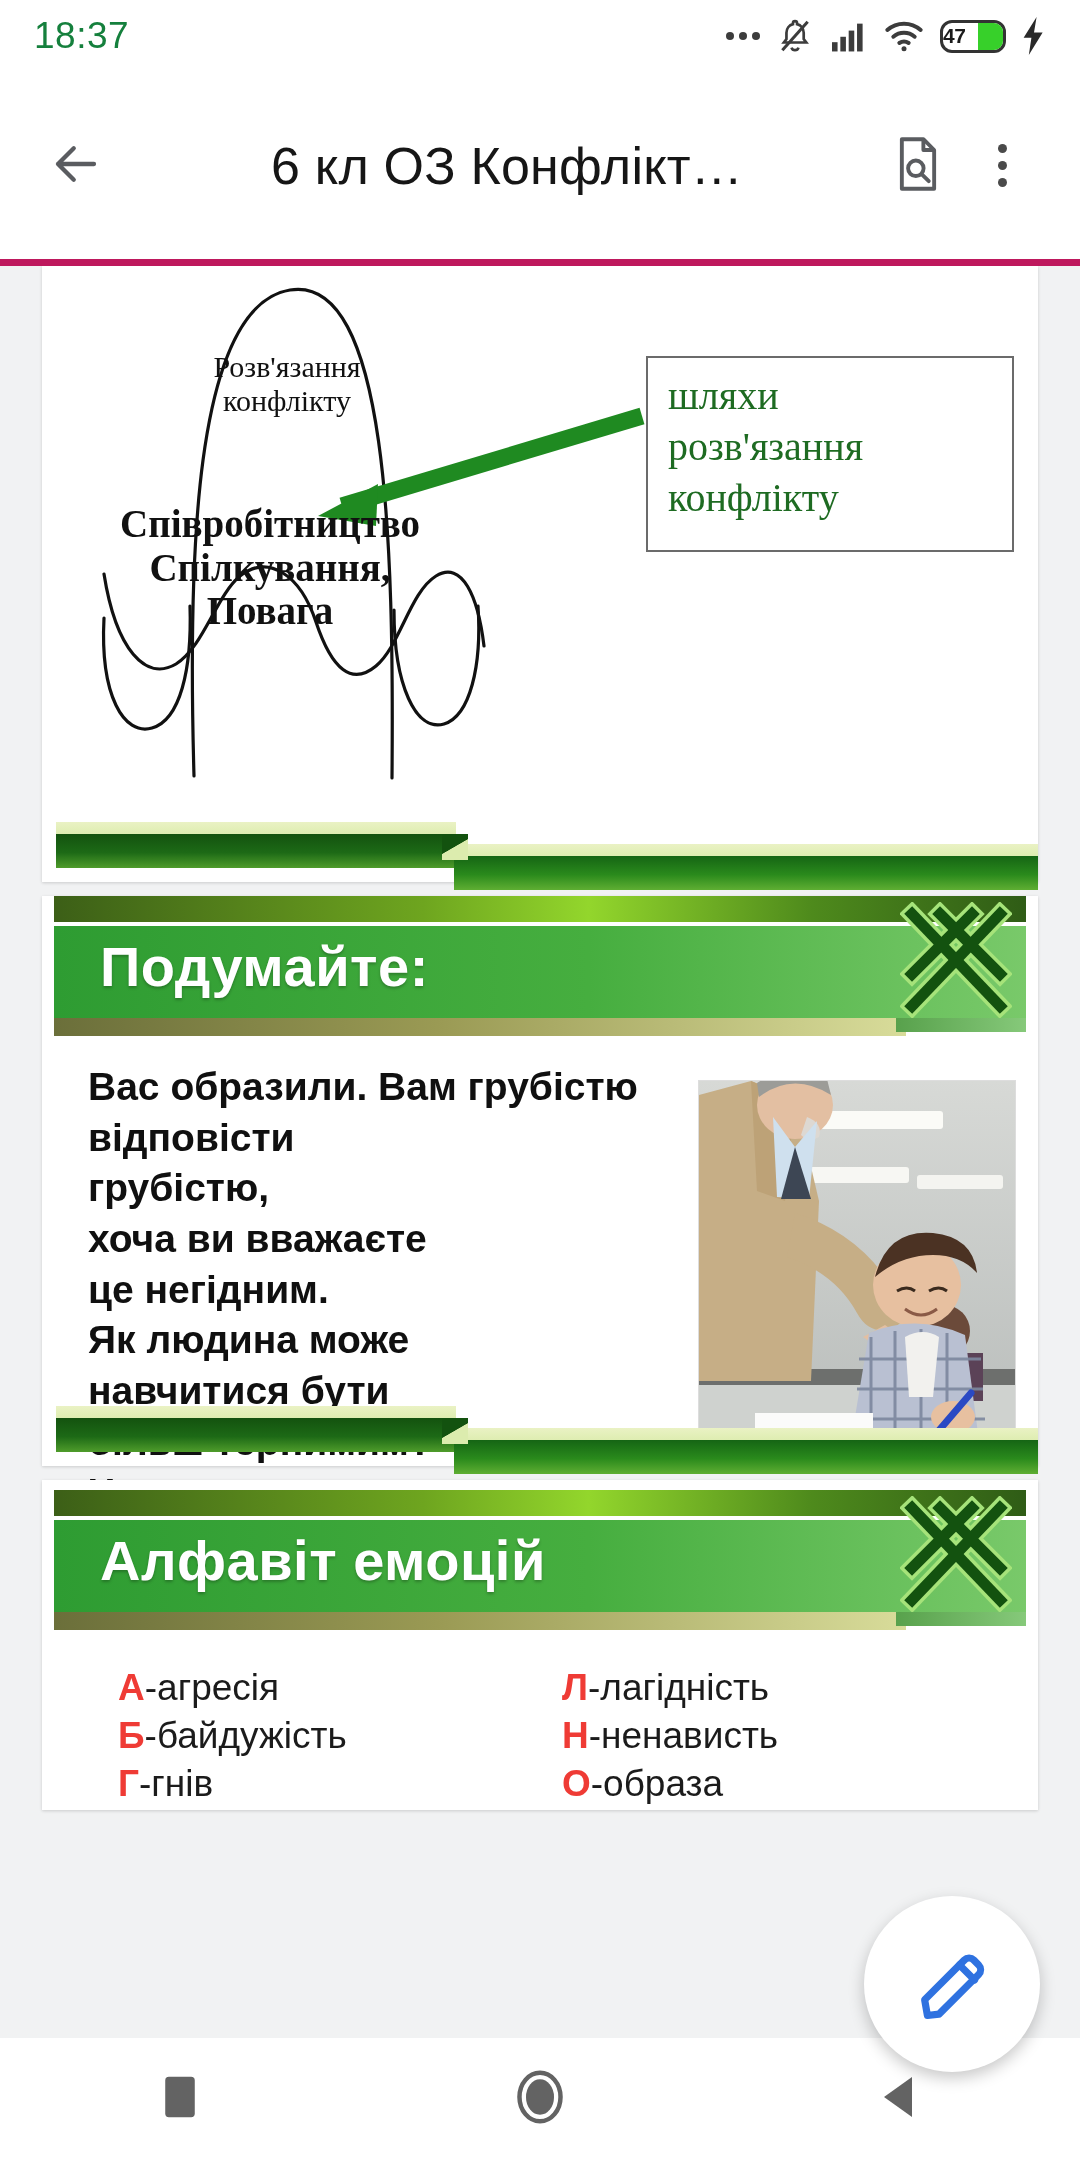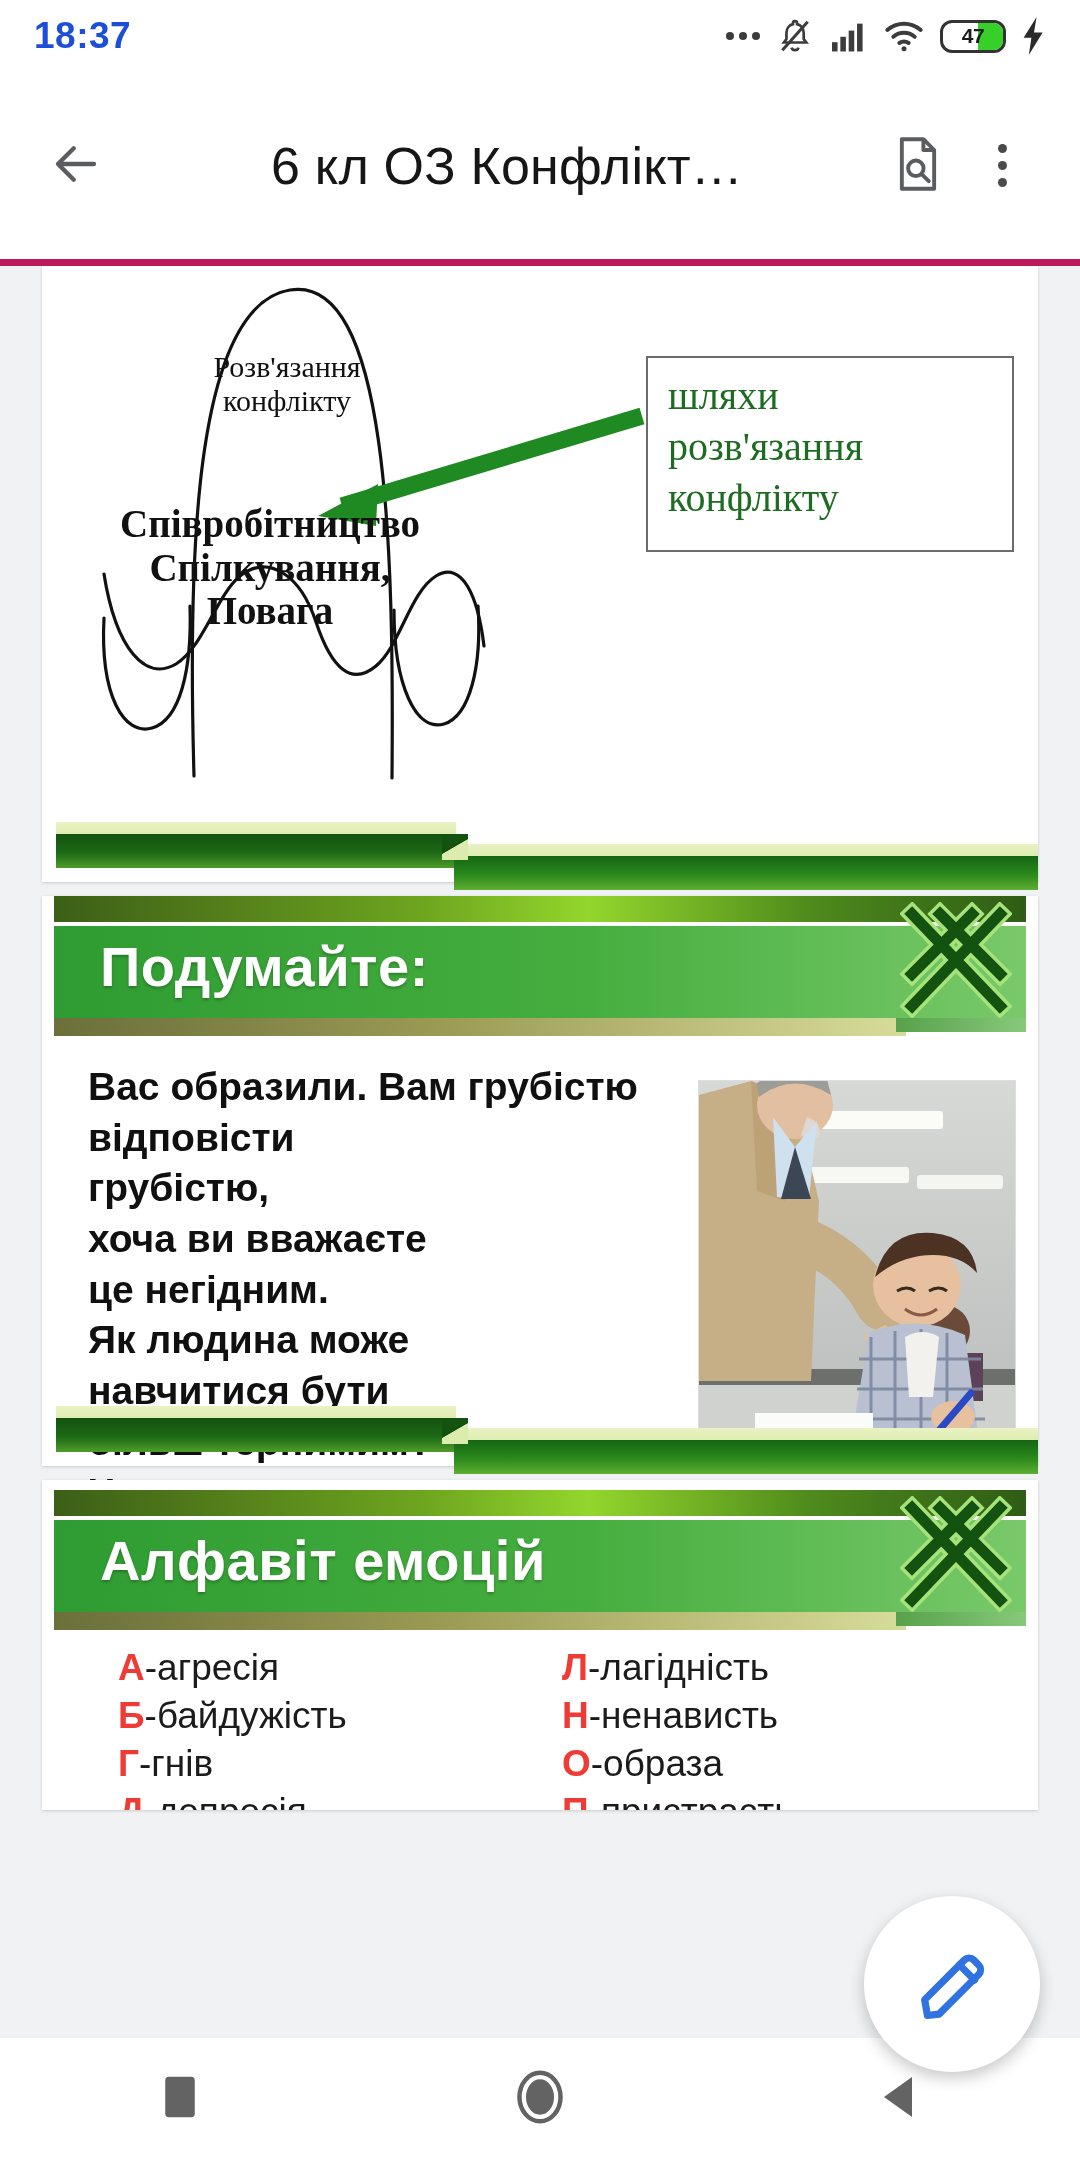--- a/index.html
+++ b/index.html
@@ -8,33 +8,33 @@
     background:#ffffff;
     font-family:"Liberation Sans",sans-serif;
     -webkit-font-smoothing:antialiased;
   }
   
   .statusbar{
     position:absolute;left:0;top:0;width:1080px;height:72px;
     background:#ffffff;display:flex;align-items:center;
     justify-content:space-between;padding:0 34px;box-sizing:border-box;
   }
-  .sb-time{font-size:37px;color:#1d4ed8;letter-spacing:.5px;font-weight:700;}
+  .sb-time{font-size:37px;color:#15803d;letter-spacing:.5px;font-weight:400;}
   .sb-icons{display:flex;align-items:center;gap:16px;}
   .sb-dots{display:flex;gap:5px;align-items:center;}
   .sb-dots i{width:8px;height:8px;border-radius:50%;background:#3c3c3c;display:block;}
   .ic{display:block;}
   .batt{
     width:66px;height:33px;border:3px solid #333;border-radius:12px;
     position:relative;display:flex;align-items:center;box-sizing:border-box;
     overflow:hidden;background:#fff;
   }
   .batt .fill{position:absolute;right:0;top:0;bottom:0;width:42%;background:#37d02a;}
   .batt .num{position:relative;z-index:2;font-size:21px;color:#1b1b1b;
-             width:100%;text-align:center;font-weight:600;letter-spacing:-.5px;}
+             width:100%;text-align:left;font-weight:600;letter-spacing:-.5px;}
   
   .appbar{
     position:absolute;left:0;top:72px;width:1080px;height:194px;
     background:#ffffff;display:flex;align-items:center;box-sizing:border-box;
     padding:0 36px;border-bottom:7px solid #be185d;text-align:center;
   }
   .appbar .back{width:80px;height:80px;display:flex;align-items:center;justify-content:center;}
   .appbar .title{
     flex:1;font-size:52px;color:#161616;margin-left:22px;
     white-space:nowrap;overflow:hidden;letter-spacing:.2px;
@@ -99,21 +99,21 @@
   .q-text{
     position:absolute;left:46px;top:6px;width:600px;color:#101010;
     font-size:39px;font-weight:700;line-height:1.30;
   }
   .photo{
     position:absolute;right:22px;top:24px;width:318px;height:360px;
     background:#d9d4cb;overflow:hidden;border:1px solid #ddd;box-sizing:border-box;
   }
   
   #slide3{height:330px;overflow:hidden;}
-  .emolist{position:relative;margin-top:8px;height:150px;}
+  .emolist{position:relative;margin-top:28px;height:150px;}
   .col{position:absolute;top:0;font-size:37px;line-height:1.30;color:#1b1b1b;}
   .col.left{left:76px;}
   .col.right{left:520px;}
   .col b{color:#ef3b35;font-weight:700;}
   
   .fab{
     position:absolute;right:40px;bottom:88px;width:176px;height:176px;border-radius:50%;
     background:#ffffff;box-shadow:0 6px 16px rgba(0,0,0,.22);
     display:flex;align-items:center;justify-content:center;z-index:40;
   }

